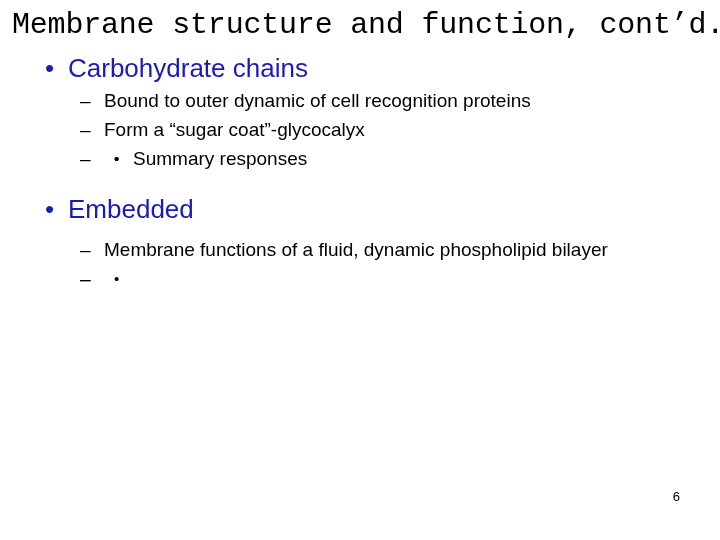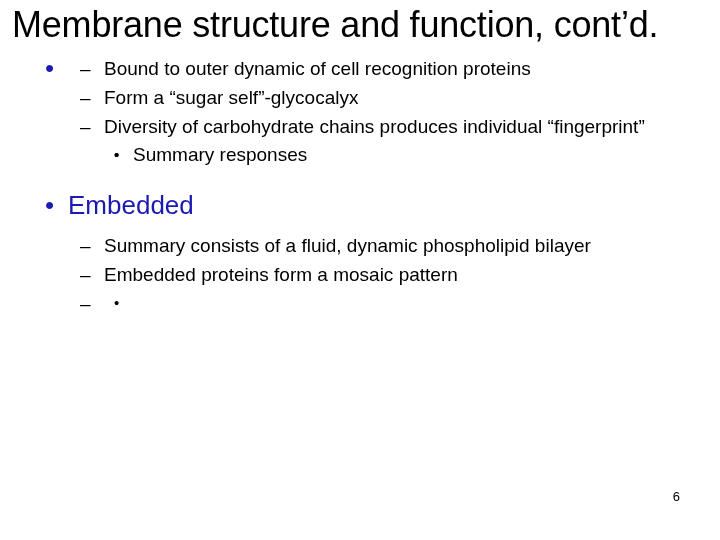--- a/index.html
+++ b/index.html
@@ -21,26 +21,27 @@
     height: 540px;
     background: #ffffff;
   }
 
   
   .slide-title {
     position: absolute;
     left: 12px;
     top: 8px;
     width: 680px;
-    font-size: 36px;
+    font-size: 30px;
     line-height: 34px;
     font-weight: 400;
     color: #000000;
     letter-spacing: -0.2px;
     white-space: nowrap;
+    font-family: Liberation Mono, monospace;
   }
 
   
   .body {
     position: absolute;
     left: 0;
     top: 52px;
     width: 720px;
   }
 
@@ -113,35 +114,35 @@
 <body>
 
 <div id="slide">
 
   <div class="slide-title">Membrane structure and function, cont’d.</div>
 
   <div class="body">
 
     <div class="lvl1">
       <span class="bullet">•</span>
+      <span>Carbohydrate chains</span>
     </div>
 
     <div class="lvl2">
       <span class="bullet">–</span>
       <span>Bound to outer dynamic of cell recognition proteins</span>
     </div>
 
     <div class="lvl2">
       <span class="bullet">–</span>
-      <span>Form a “sugar self”-glycocalyx</span>
+      <span>Form a “sugar coat”-glycocalyx</span>
     </div>
 
     <div class="lvl2">
       <span class="bullet">–</span>
-      <span>Diversity of carbohydrate chains produces individual “fingerprint”</span>
     </div>
 
     <div class="lvl3">
       <span class="bullet">•</span>
     </div>
 
     <div class="lvl3">
       <span class="bullet">•</span>
       <span>Summary responses</span>
     </div>
@@ -150,26 +151,25 @@
 
     <div class="lvl1">
       <span class="bullet">•</span>
       <span>Embedded</span>
     </div>
 
     <div class="gap-after-summary"></div>
 
     <div class="lvl2">
       <span class="bullet">–</span>
-      <span>Summary consists of a fluid, dynamic phospholipid bilayer</span>
+      <span>Membrane functions of a fluid, dynamic phospholipid bilayer</span>
     </div>
 
     <div class="lvl2">
       <span class="bullet">–</span>
-      <span>Embedded proteins form a mosaic pattern</span>
     </div>
 
     <div class="lvl3">
       <span class="bullet">•</span>
     </div>
 
     <div class="lvl2">
       <span class="bullet">–</span>
     </div>
 

